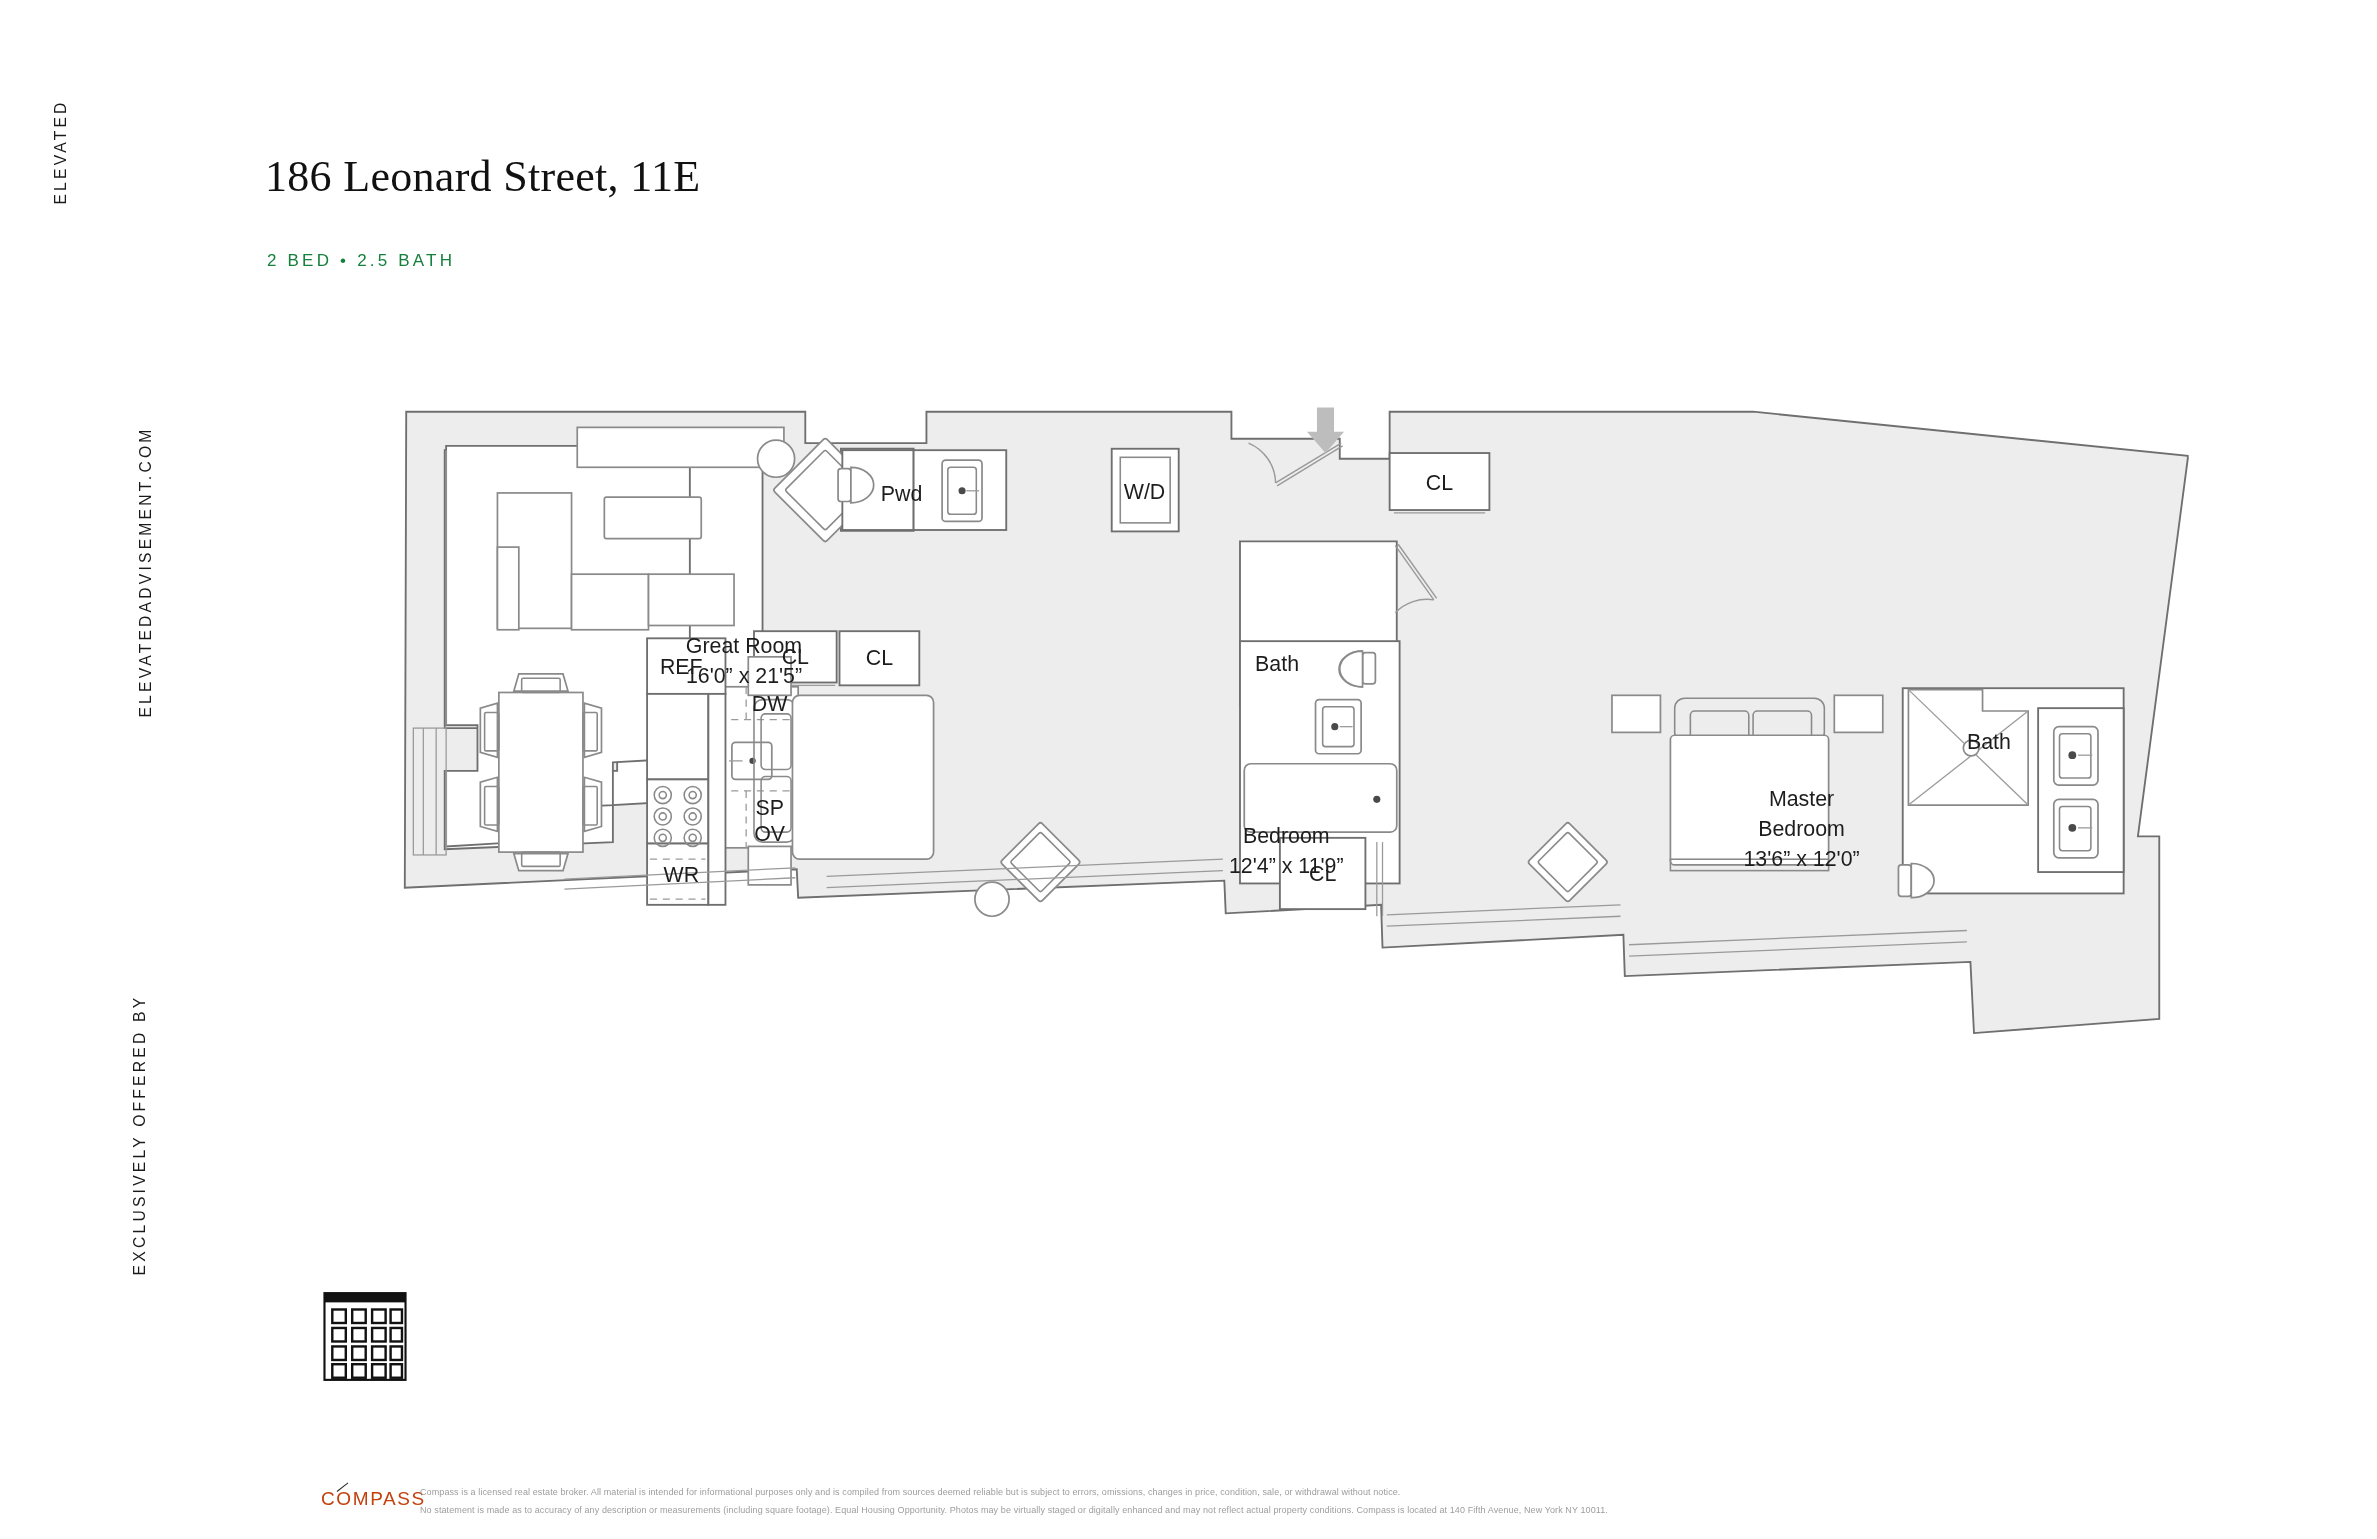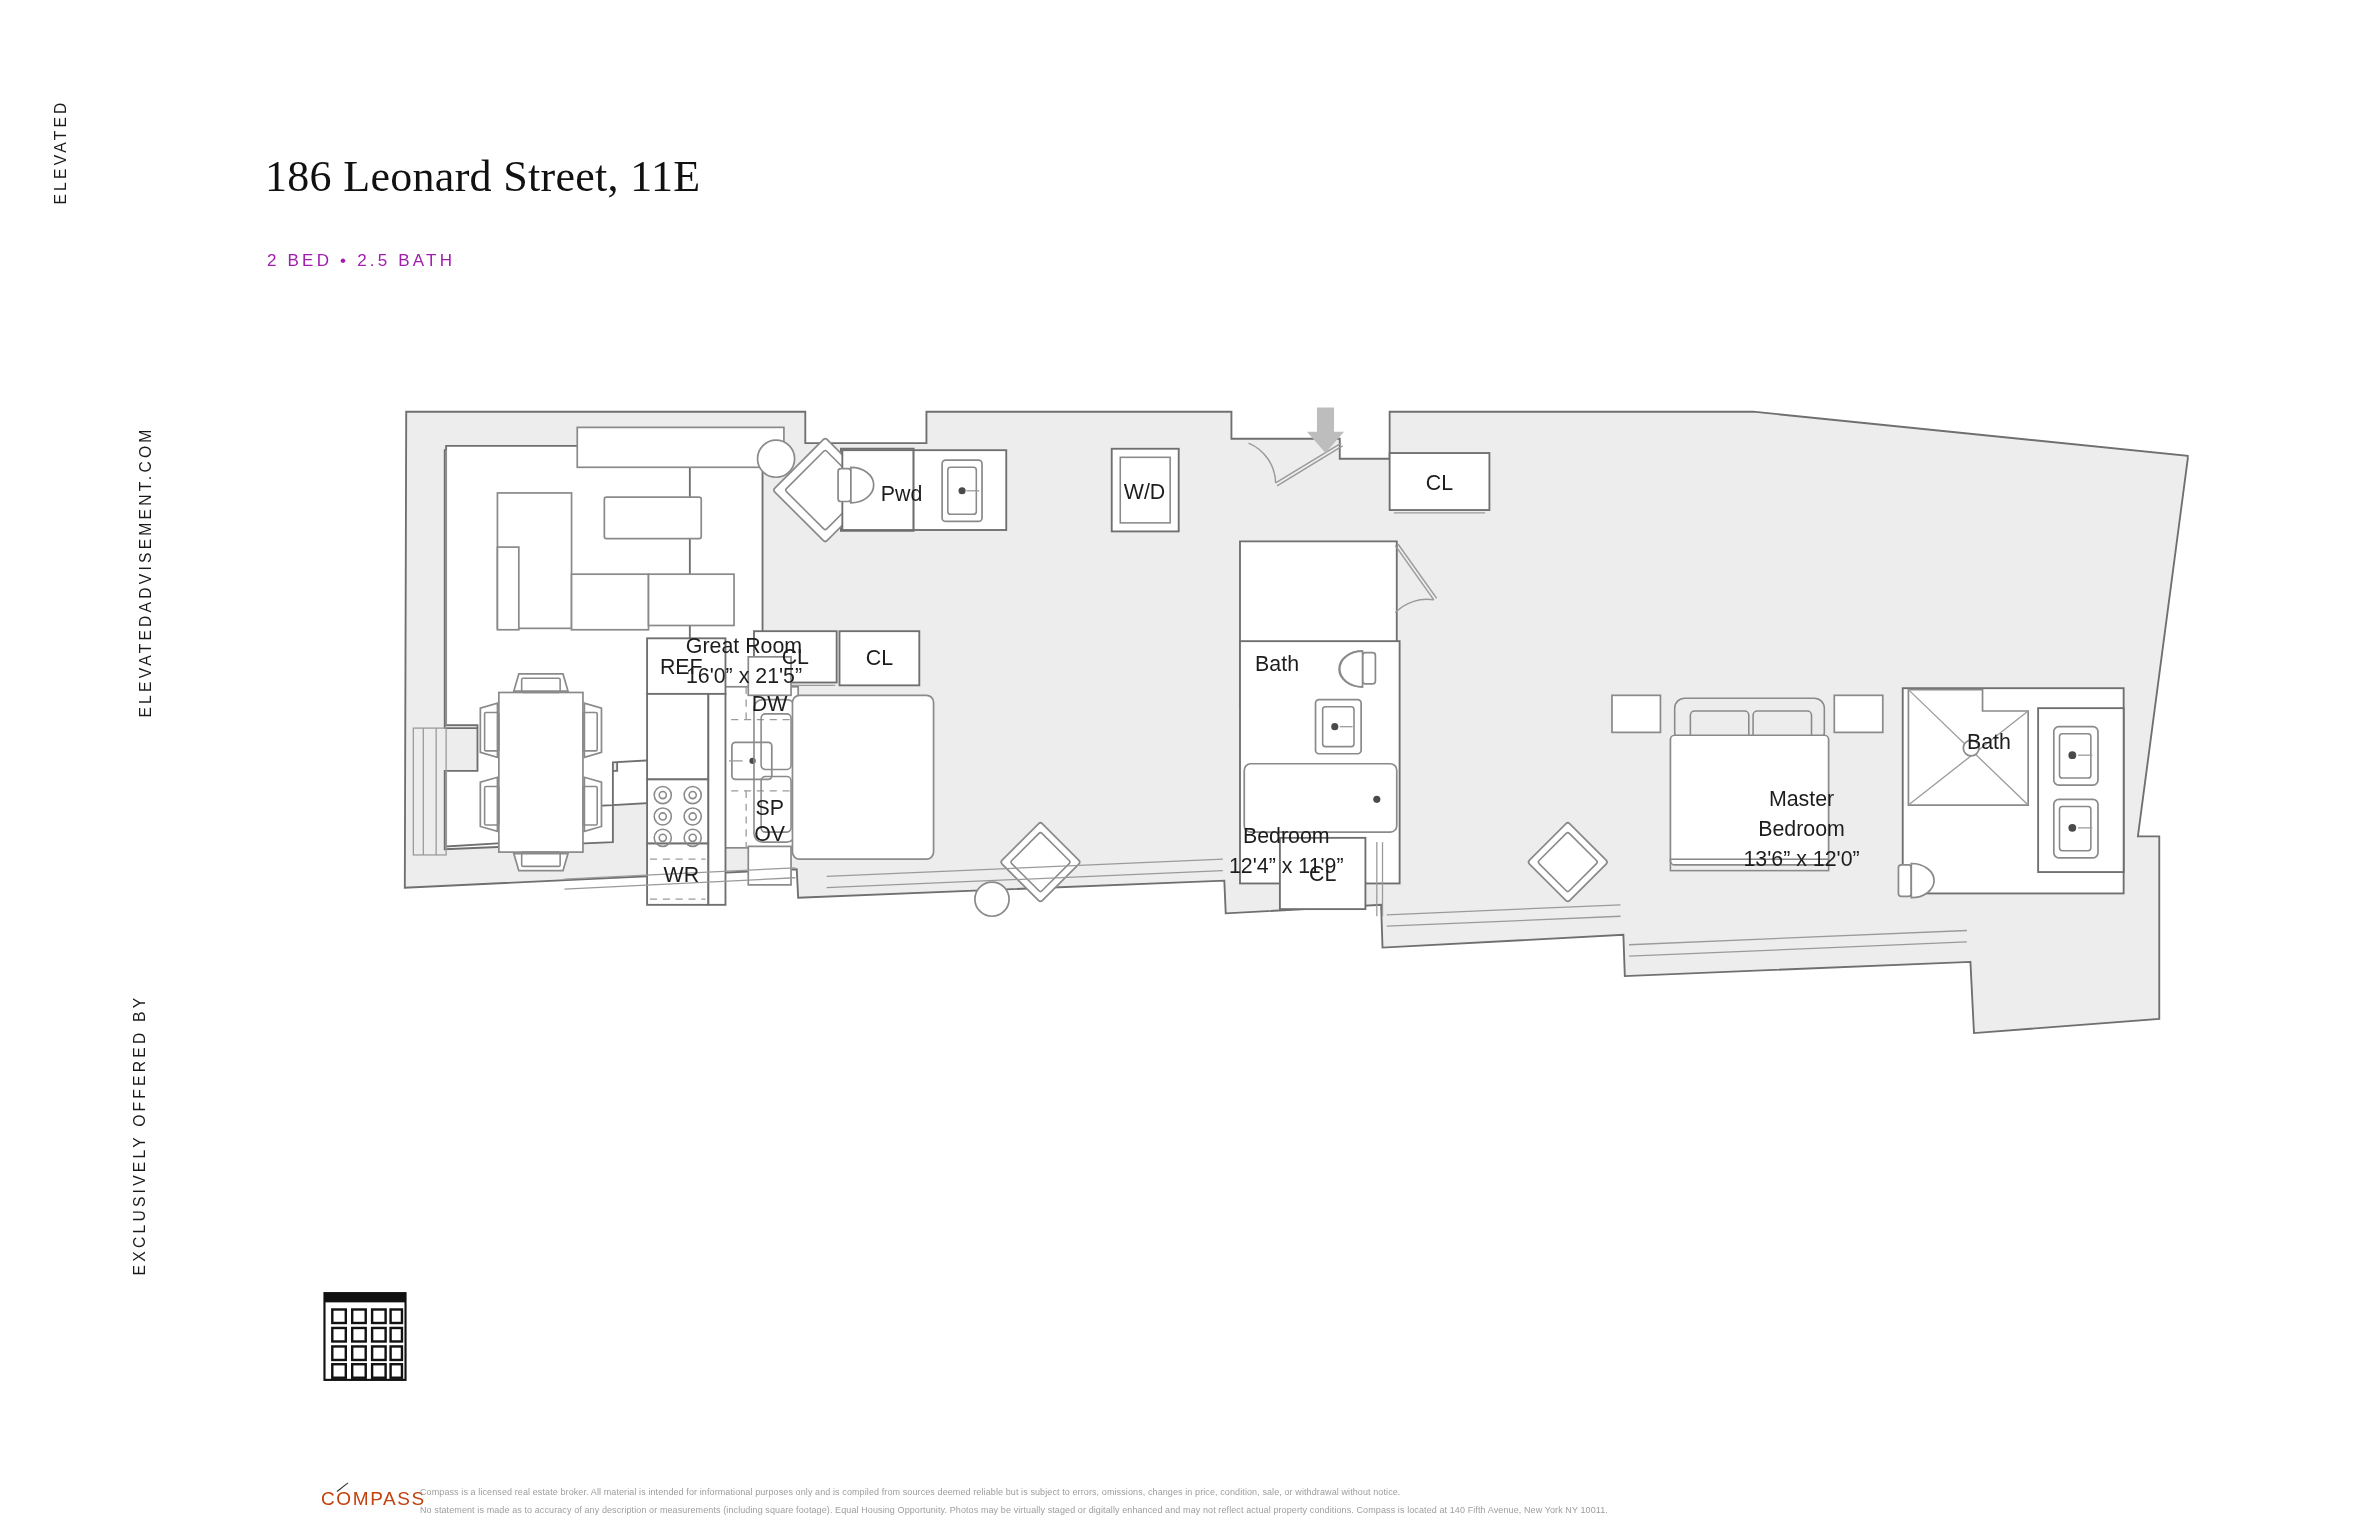--- a/index.html
+++ b/index.html
@@ -46,21 +46,21 @@
     color: #111111;
     letter-spacing: 0.3px;
     white-space: nowrap;
   }
   #page-subtitle {
     position: absolute;
     left: 267px;
     top: 251px;
     font-size: 17px;
     letter-spacing: 3.2px;
-    color: #a21caf;
+    color: #15803d;
     white-space: nowrap;
   }
 
   
   #floorplan-canvas {
     position: absolute;
     left: 399px;
     top: 406px;
     width: 1796px;
     height: 734px;

